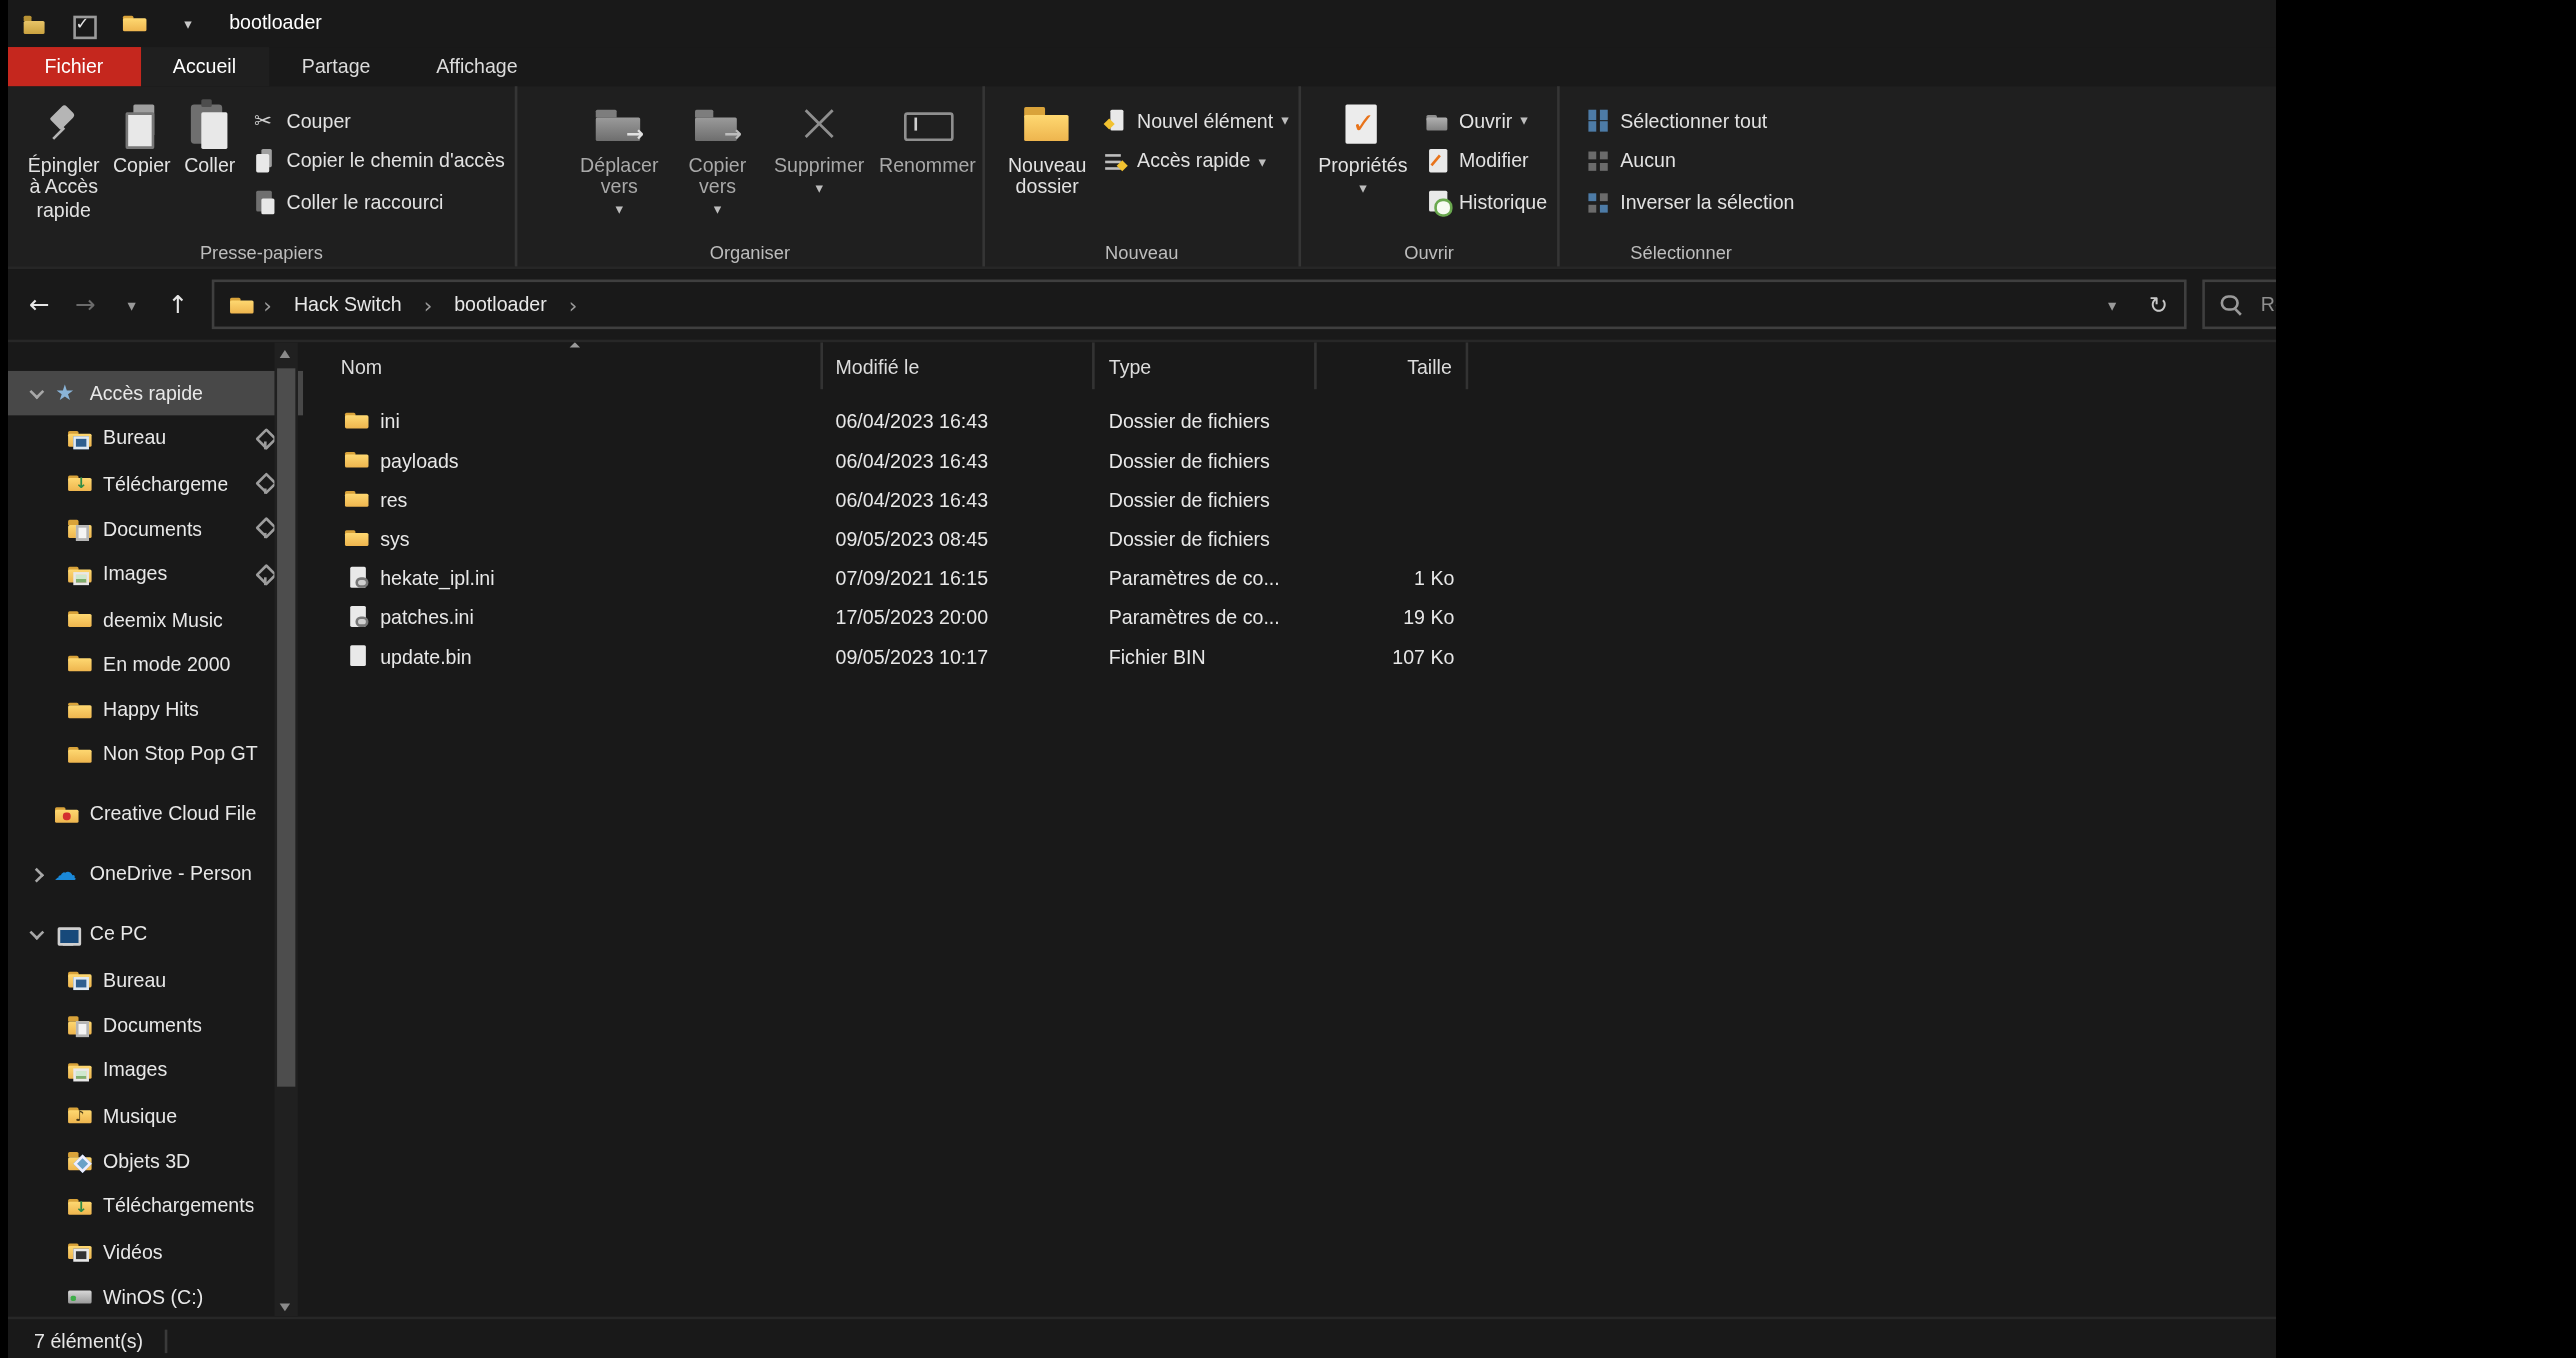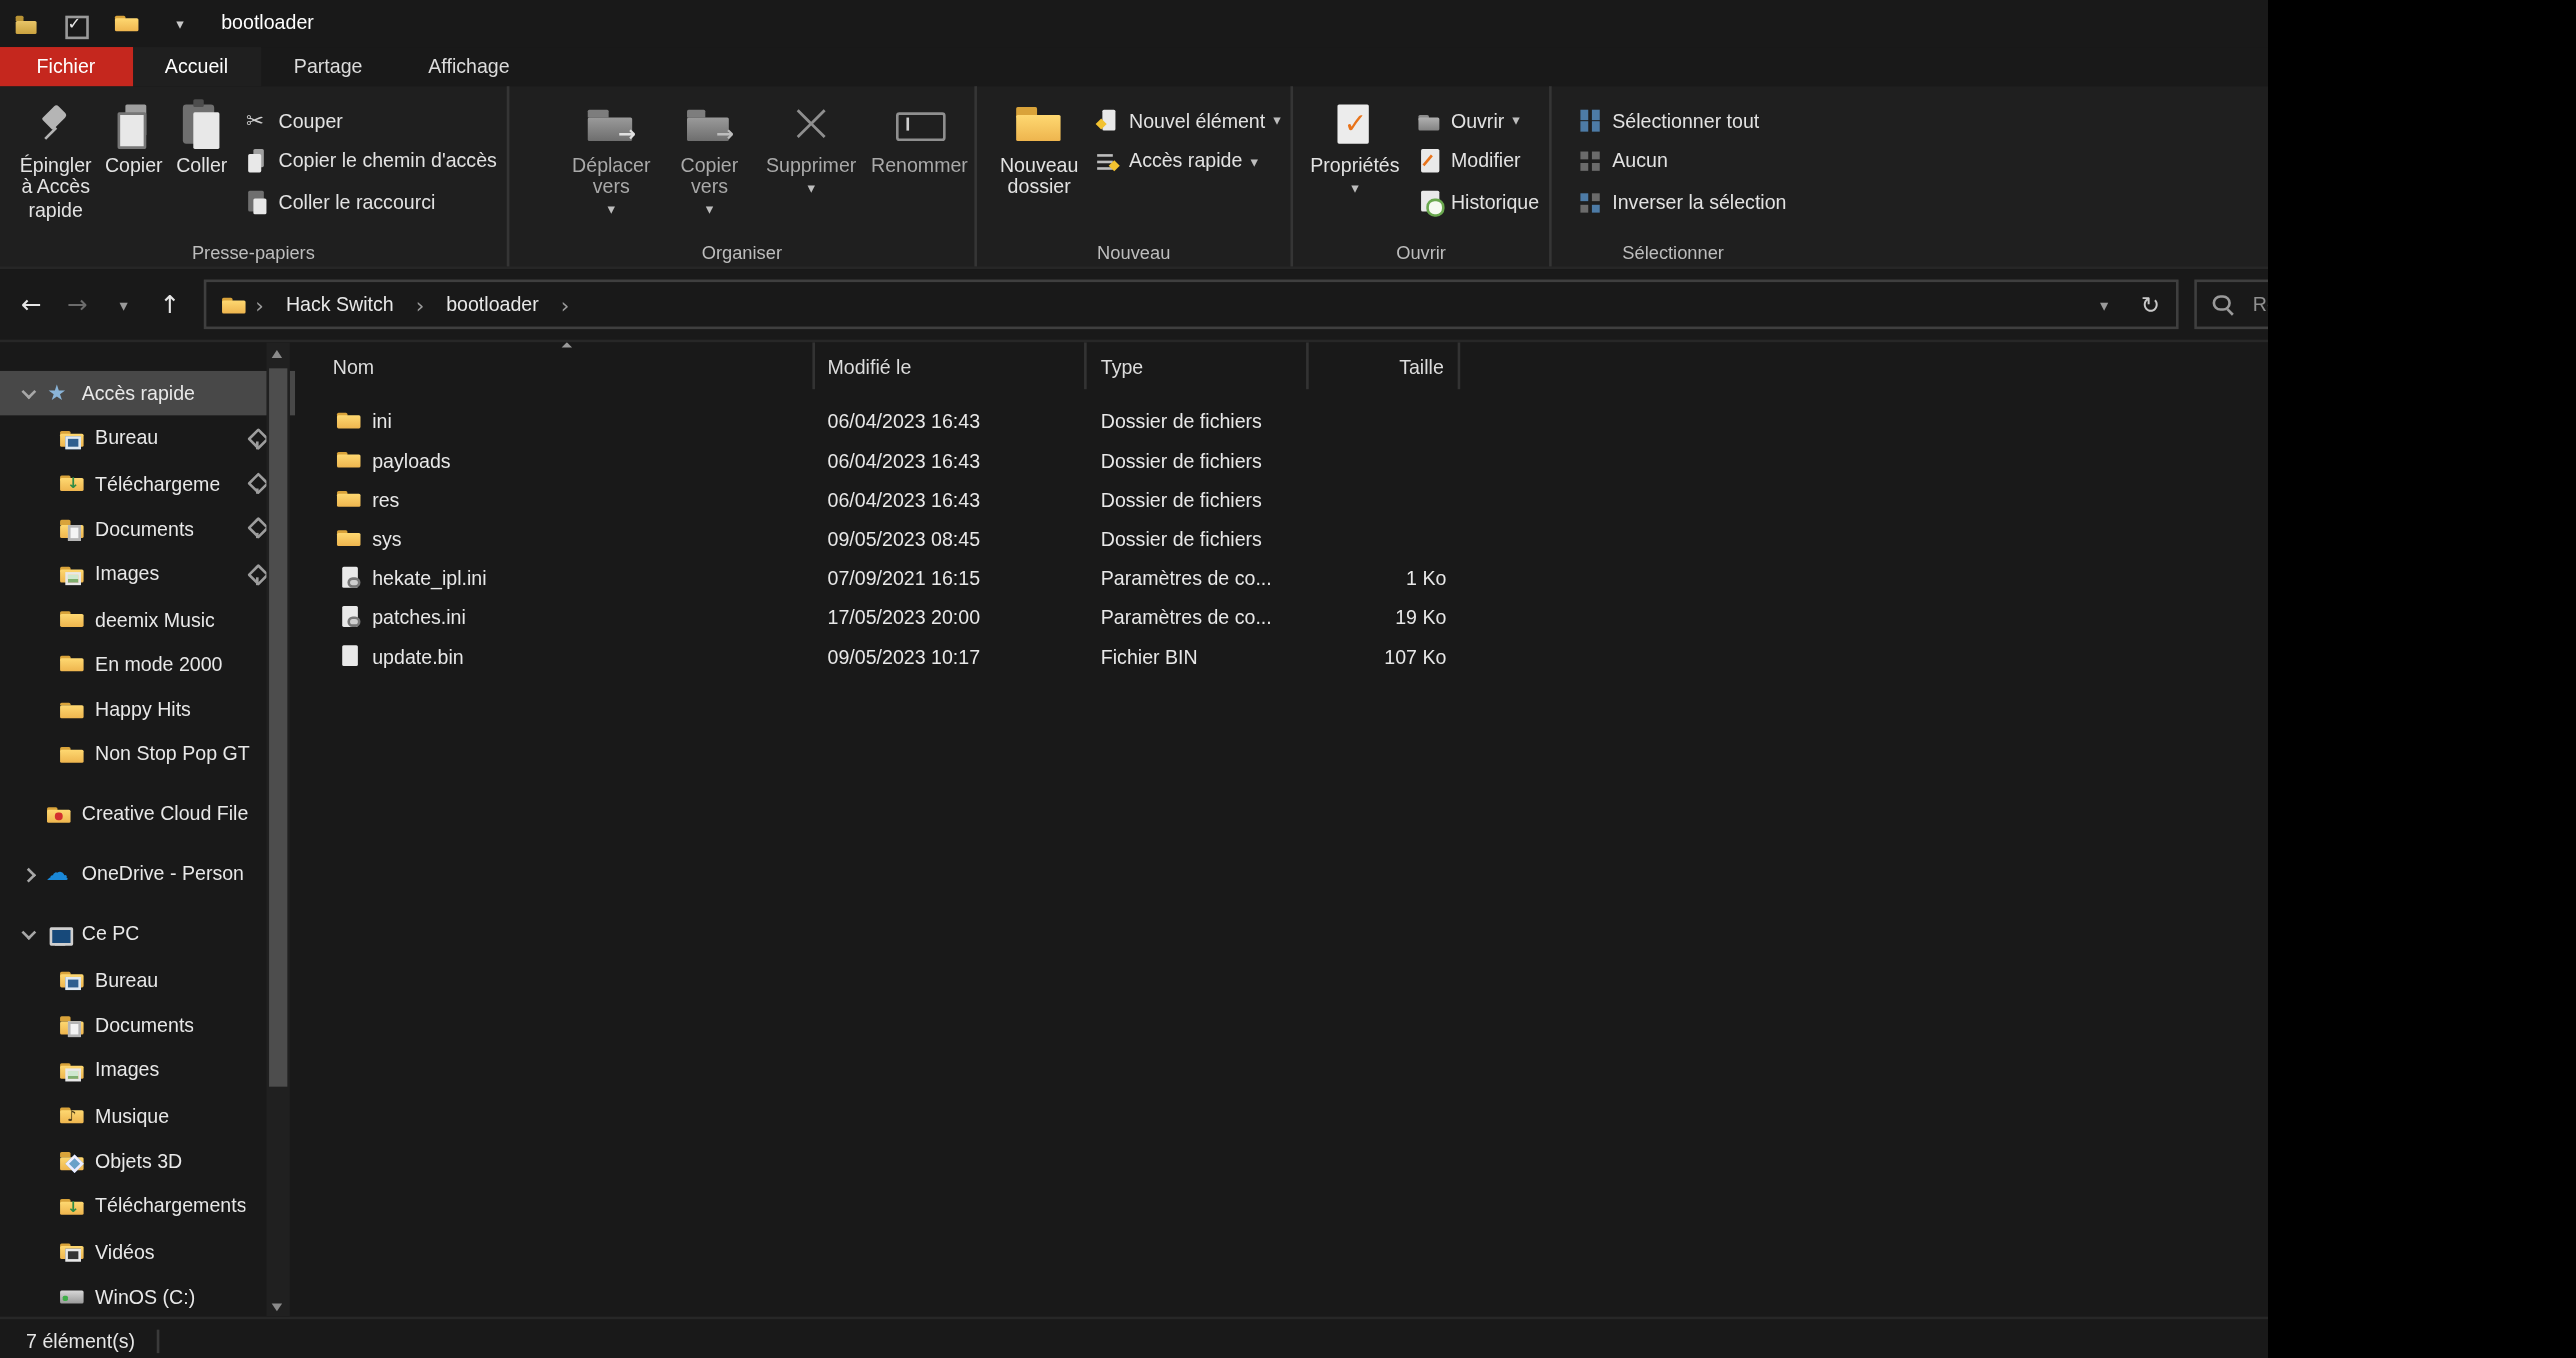--- a/index.html
+++ b/index.html
@@ -1,16 +1,16 @@
 <!DOCTYPE html>
 <html style="font-size:10px"><head>
 <meta charset="utf-8">
 <style>
   html,body{margin:0;padding:0;background:#000;}
-  .viewport{width:2268px;height:1358px;overflow:hidden;position:relative;}
+  .viewport{width:2268px;height:1358px;overflow:hidden;position:relative;margin-left:8px;}
   .screen{width:986px;height:520px;transform:scale(2.6122449);transform-origin:0 0;
           background:#191919;color:#e6e6e6;font-family:"Liberation Sans",sans-serif;
           font-size:7.5px;position:relative;overflow:hidden;}
   .glyph::before{font-family:"DejaVu Sans",sans-serif;}
 
   
   .titlebar{height:17.6px;background:#191919;display:flex;align-items:center;}
   .tb-left{display:flex;align-items:center;gap:6.3px;padding-left:5px;}
   .tb-btn{width:14px;height:12.6px;display:flex;align-items:center;justify-content:center;position:relative;}
   .tb-title{margin-left:8.8px;color:#ffffff;}

